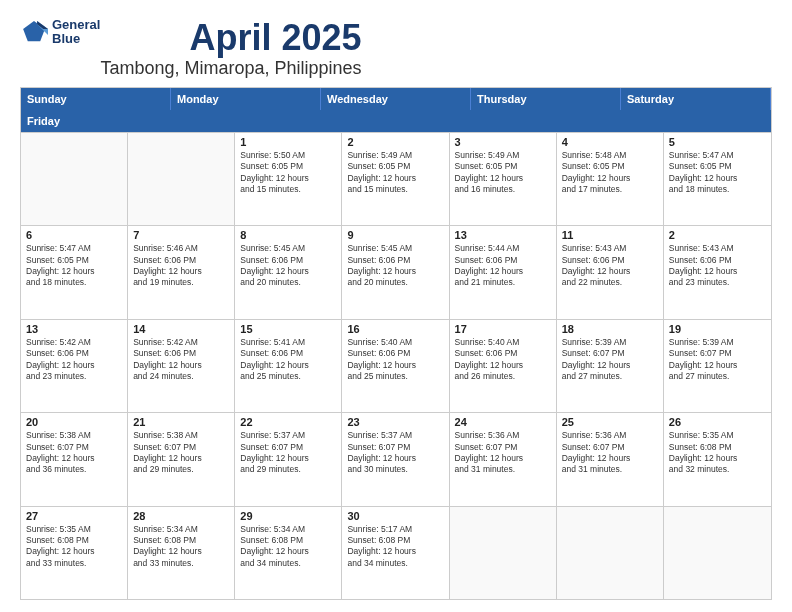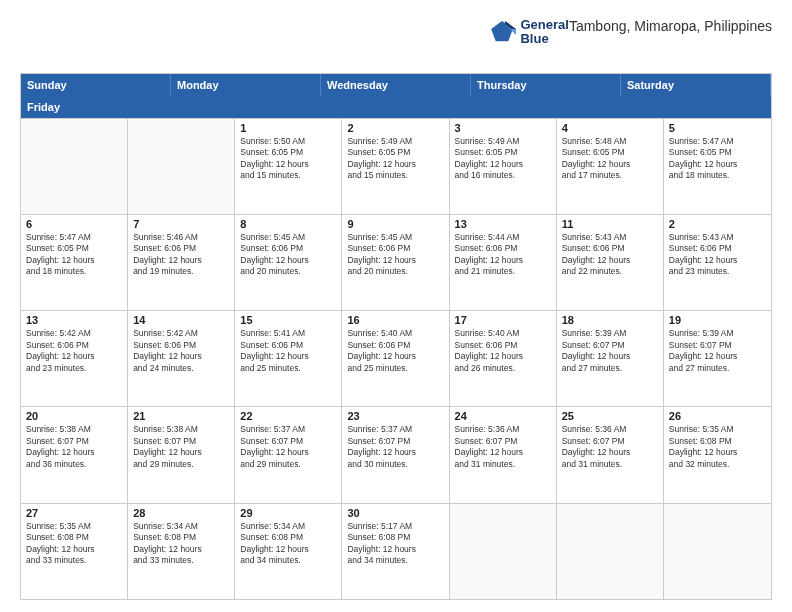--- a/index.html
+++ b/index.html
@@ -12,23 +12,23 @@
     }
     .page {
       width: 792px;
       height: 612px;
       padding: 18px 20px 12px 20px;
       display: flex;
       flex-direction: column;
     }
     .header {
       display: flex;
-      justify-content: flex-end;
+      justify-content: flex-start;
       align-items: flex-start;
-      margin-bottom: 26px;
+      margin-bottom: 8px;
     }
     .logo {
       display: flex;
       align-items: center;
       gap: 4px;
     }
     .logo-text {
       font-size: 13px;
       font-weight: bold;
       color: #1a3a6b;
@@ -41,21 +41,21 @@
     .title-block {
       text-align: right;
     }
     .month-title {
       font-size: 36px;
       font-weight: bold;
       color: #1a3a6b;
       line-height: 1.1;
     }
     .location {
-      font-size: 14px;
+      font-size: 18px;
       color: #333;
     }
     .calendar {
       flex: 1;
       display: flex;
       flex-direction: column;
       border: 1px solid #ccc;
     }
     .cal-header {
       display: grid;
@@ -113,20 +113,21 @@
         <polygon points="18,4 32,14 26,30 10,30 4,14" fill="#2962a8"></polygon>
         <polygon points="22,4 36,14 36,22 22,8" fill="#5b9bd5"></polygon>
         <polygon points="22,4 36,14 30,14 22,8" fill="#1a3a6b"></polygon>
       </svg>
       <div class="logo-text">
         <div>General</div>
         <div>Blue</div>
       </div>
     </div>
     <div class="title-block">
+      <div class="month-title">April 2025</div>
       <div class="location">Tambong, Mimaropa, Philippines</div>
     </div>
   </div>
 
   <div class="calendar">
     <div class="cal-header">
     <div class="cal-header-cell">Sunday</div>
         <div class="cal-header-cell">Monday</div>
         <div class="cal-header-cell">Wednesday</div>
         <div class="cal-header-cell">Thursday</div>

